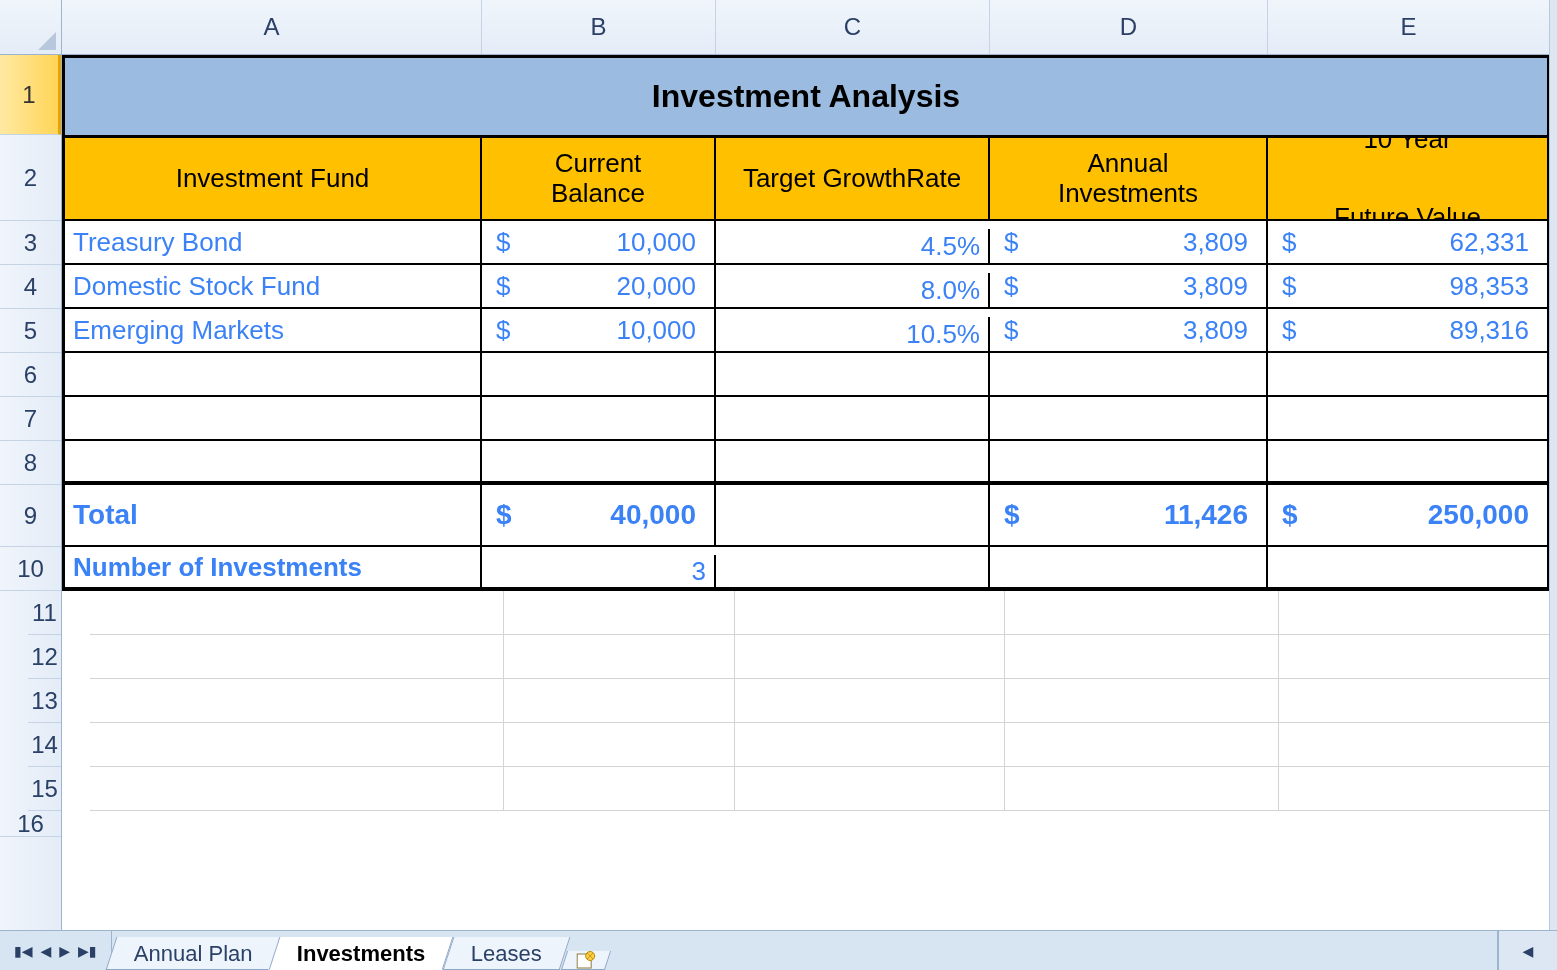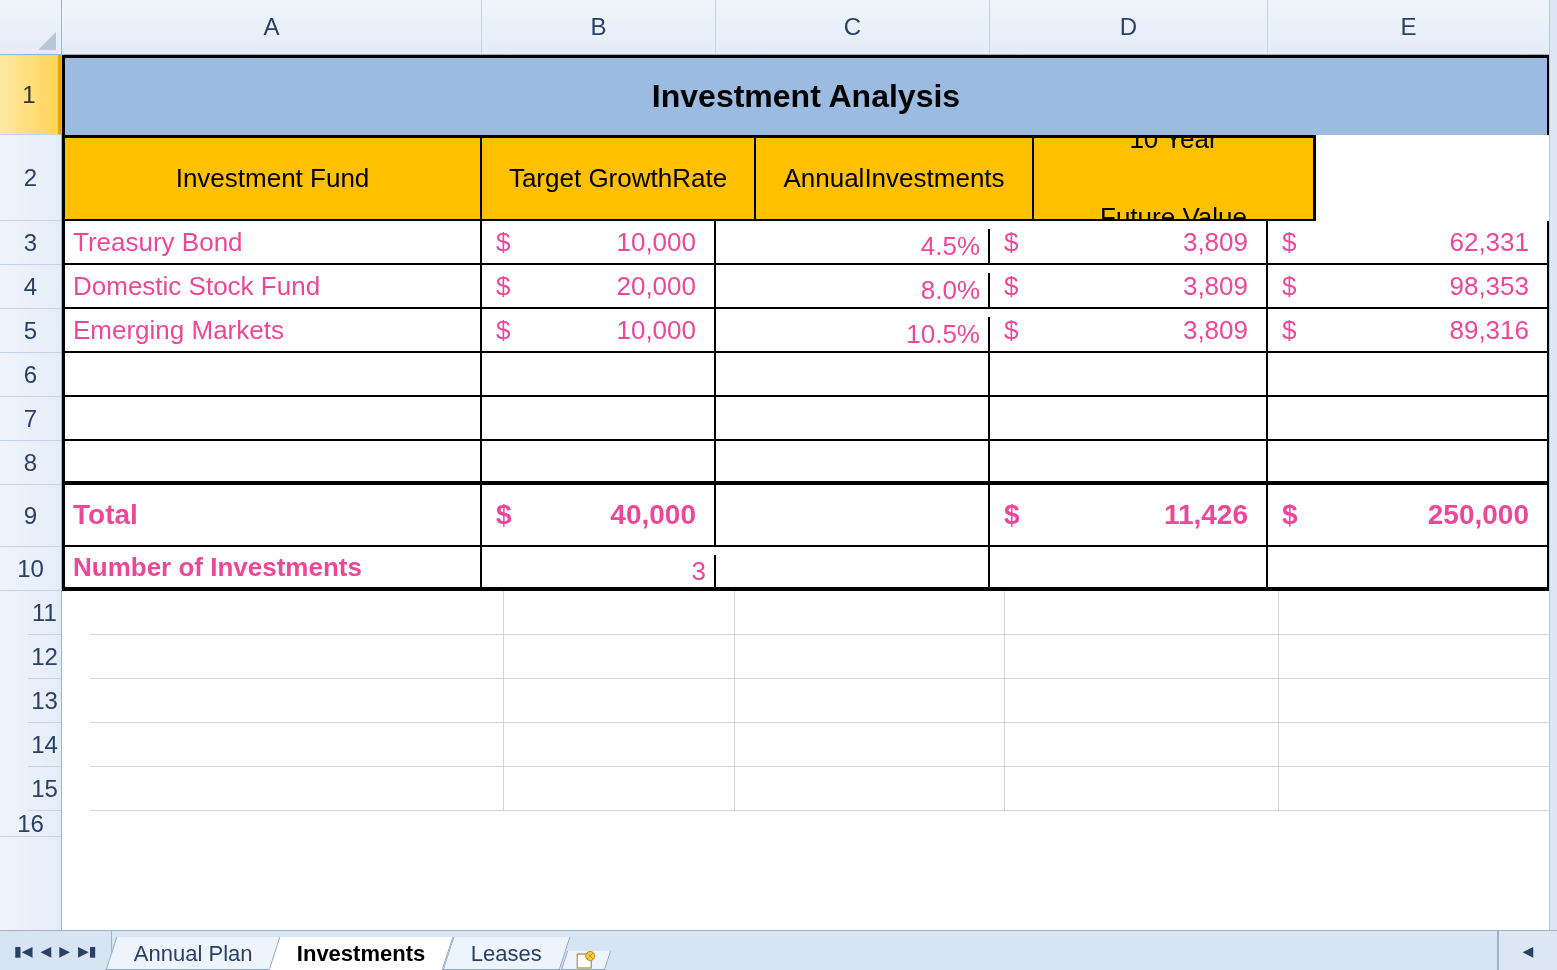--- a/index.html
+++ b/index.html
@@ -109,21 +109,21 @@
     border-right: 2px solid #000;
     border-bottom: 2px solid #000;
     border-top: 3px solid #000;
   }
   .header-row .hcell:first-child { border-left: 3px solid #000; }
   .header-row .hcell:last-child  { border-right: 3px solid #000; gap: 48px; }
   .datacell {
     border-right: 2px solid #000;
     border-bottom: 2px solid #000;
     font-size: 26px;
-    color: #ec4899;
+    color: #3b82f6;
   }
   .datacell.first { border-left: 3px solid #000; }
   .datacell.last  { border-right: 3px solid #000; }
   .thick-bottom { border-bottom: 4px solid #000 !important; }
   .total-row .datacell { font-weight: bold; font-size: 28px; }
   .gridline-cell {
     border-right: 1px solid #d4d4d4;
     border-bottom: 1px solid #d4d4d4;
   }
   
@@ -247,25 +247,29 @@
   <div class="grid">
 
     <div class="row h1">
       <div class="cell title-row" style="width:1488px">Investment Analysis</div>
     </div>
 
     <div class="row h2 header-row">
       <div class="cell hcell cA">
         <span>Investment Fund</span>
       </div>
+      <div class="cell hcell cB" style="flex-direction:column">
+        <span>Current</span>
+        <span>Balance</span>
+      </div>
       <div class="cell hcell cC" style="">
         <span>Target Growth</span>
         <span>Rate</span>
       </div>
-      <div class="cell hcell cD" style="flex-direction:row">
+      <div class="cell hcell cD" style="flex-direction:column">
         <span>Annual</span>
         <span>Investments</span>
       </div>
       <div class="cell hcell cE" style="flex-direction:column">
         <span>10 Year</span>
         <span>Future Value</span>
       </div>
     </div>
 
     <div class="row hD">

